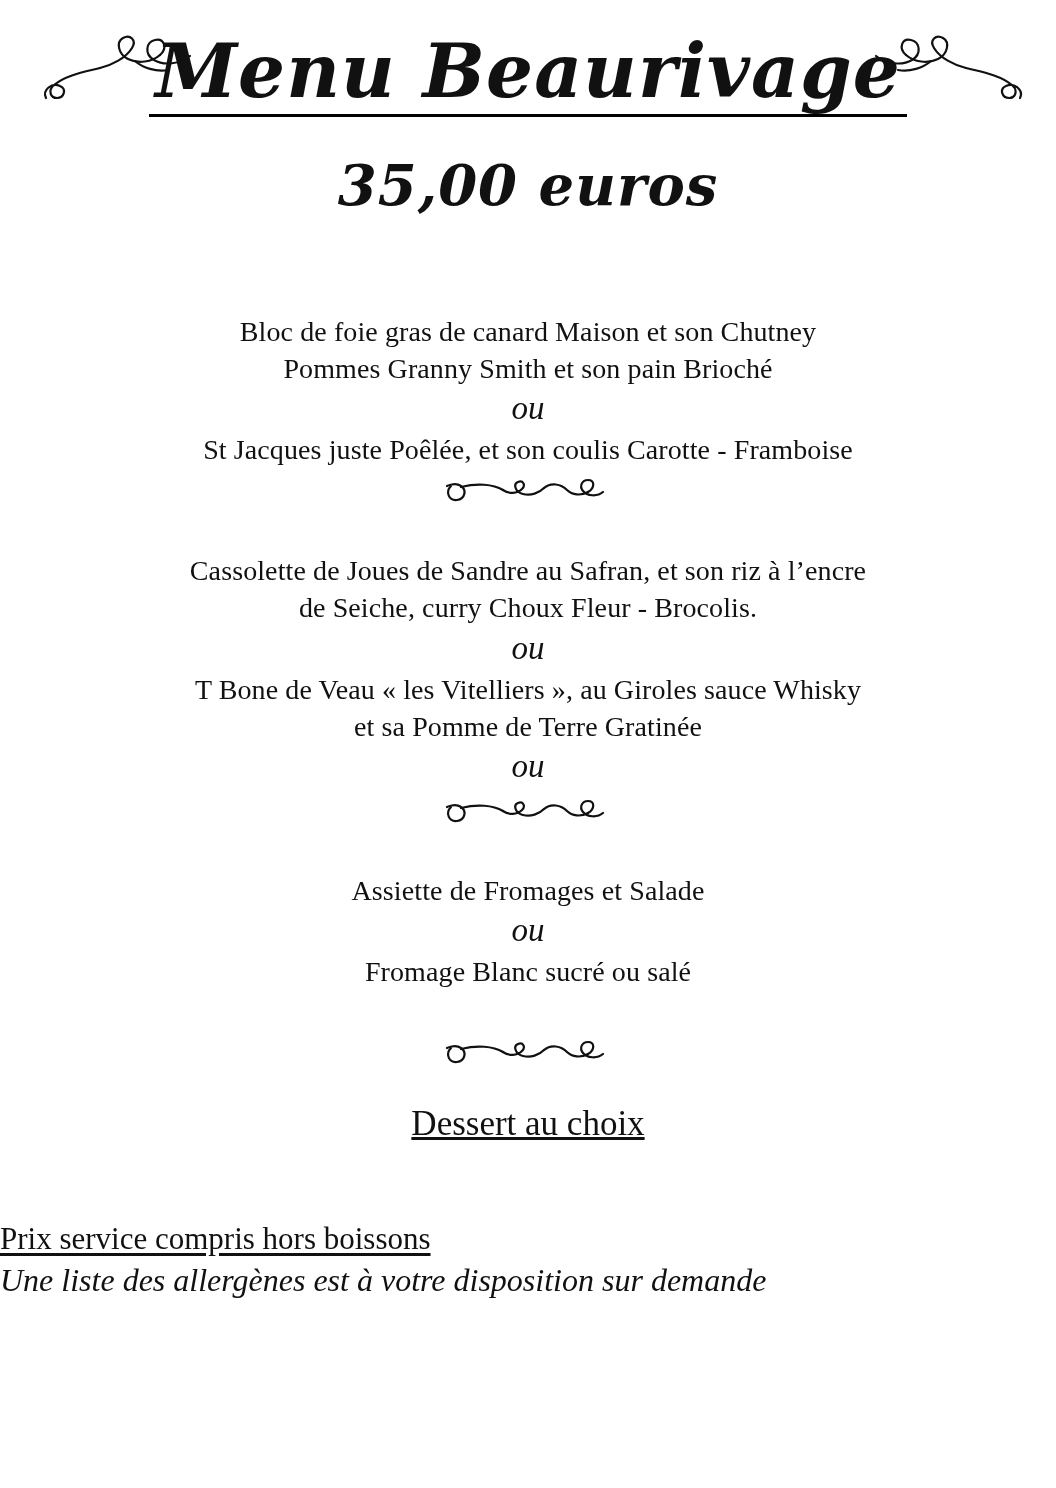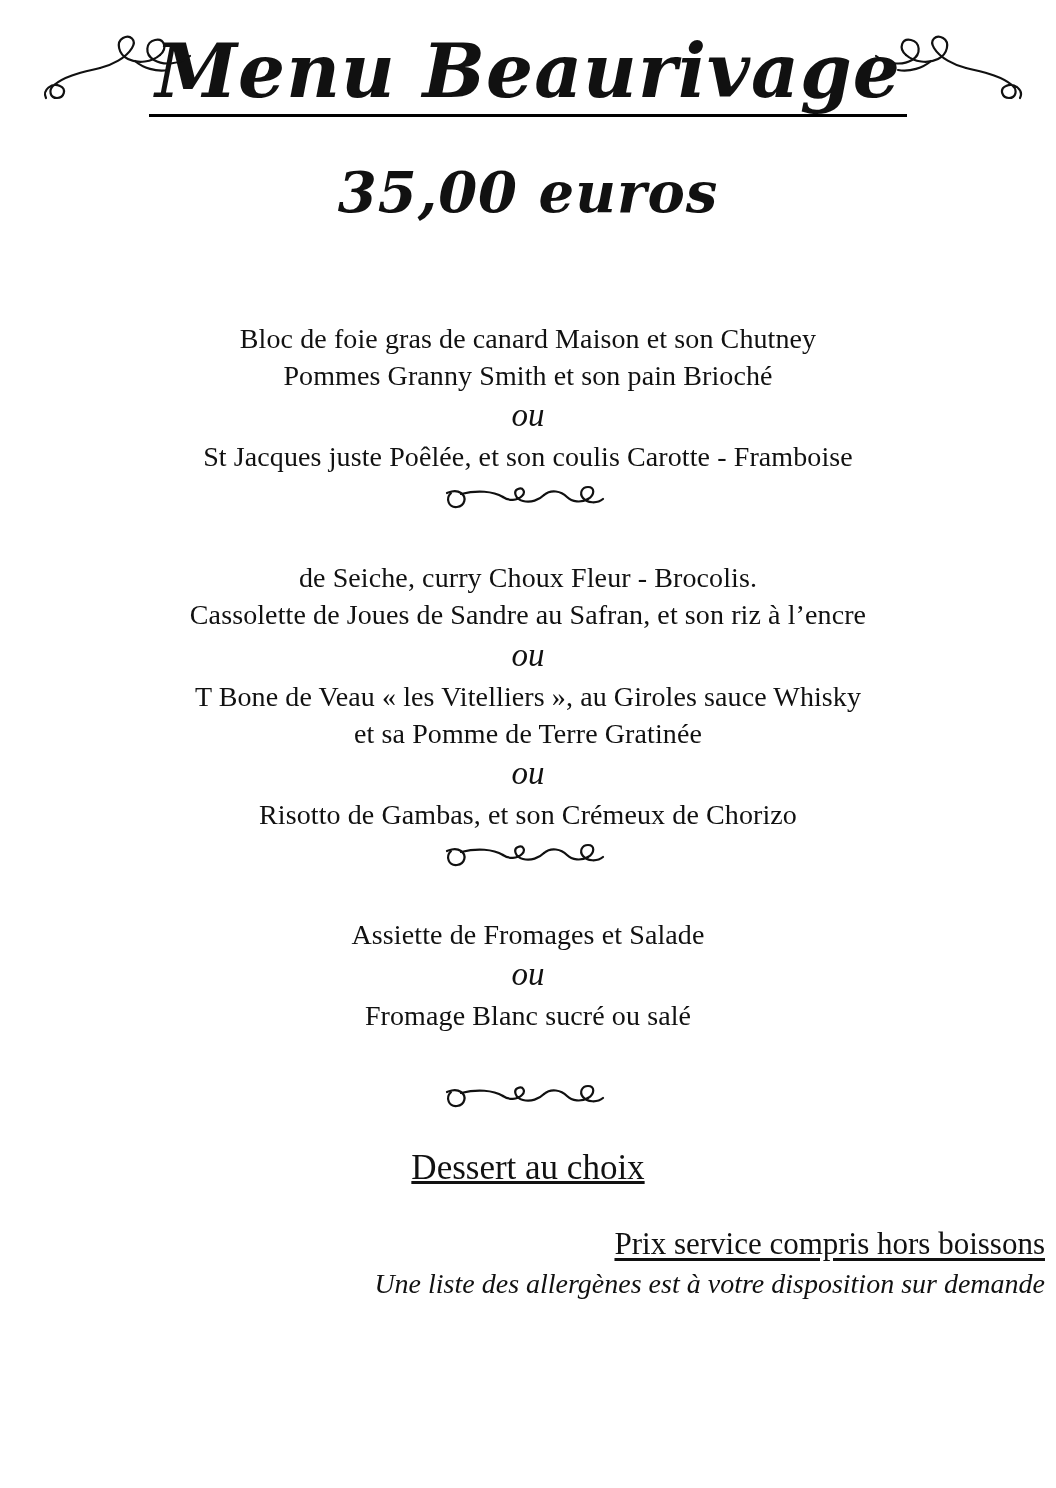--- a/index.html
+++ b/index.html
@@ -53,21 +53,21 @@
   .flourish-left { left: 10px; }
   .flourish-right { right: 0px; }
 
   .price {
     text-align: center;
     font-family: "DejaVu Serif", serif;
     font-style: italic;
     font-weight: 700;
     font-size: 56px;
     line-height: 1.1;
-    margin-top: 22px;
+    margin-top: 15px;
     letter-spacing: 1px;
   }
 
   
   .courses {
     margin-top: 96px;
   }
   .course {
     text-align: center;
   }
@@ -103,33 +103,33 @@
     font-size: 35px;
     margin-top: 30px;
   }
 
   
   .footer {
     position: absolute;
     left: 0;
     right: 11px;
     bottom: 18px;
-    text-align: right;
+    text-align: left;
   }
   .footer-line-1 {
     font-family: "Liberation Serif", serif;
     font-size: 31px;
     text-decoration: underline;
     text-underline-offset: 4px;
     line-height: 1.25;
   }
   .footer-line-2 {
     font-family: "Liberation Serif", serif;
     font-style: italic;
-    font-size: 28px;
+    font-size: 32px;
     line-height: 1.3;
     margin-top: 2px;
   }
 </style>
 </head>
 <body>
 
 <div class="page">
 
   <div class="header">
@@ -172,27 +172,26 @@
         <path d="M18 13 C34 9 50 10 60 16"></path>
         <path d="M60 16 C66 20 74 20 79 15 C83 11 80 6 75 8 C70 10 72 18 80 20 C88 22 96 19 101 14"></path>
         <path d="M101 14 C108 8 118 10 124 16 C129 21 138 22 145 18"></path>
         <path d="M145 18 C152 14 152 6 145 6 C139 6 136 12 140 17 C144 22 154 23 160 18"></path>
       </svg>
     </div>
 
     <div class="gap-lg"></div>
 
     <div class="course">
+      <div class="line">Cassolette de Joues de Sandre au Safran, et son riz à l’encre</div>
       <div class="line">de Seiche, curry Choux Fleur - Brocolis.</div>
-      <div class="line">Cassolette de Joues de Sandre au Safran, et son riz à l’encre</div>
       <div class="line or">ou</div>
       <div class="line">T Bone de Veau « les Vitelliers », au Giroles sauce Whisky</div>
       <div class="line">et sa Pomme de Terre Gratinée</div>
       <div class="line or">ou</div>
-      <div class="line">Risotto de Gambas, et son Crémeux de Chorizo</div>
     </div>
 
     <div class="sep">
       <svg viewBox="0 0 170 34" width="170" height="34" fill="none" stroke="#111" stroke-width="2.2" stroke-linecap="round">
         <path d="M8 12 C2 18 6 27 14 26 C22 25 24 16 18 12 C12 8 4 12 4 12"></path>
         <path d="M18 13 C34 9 50 10 60 16"></path>
         <path d="M60 16 C66 20 74 20 79 15 C83 11 80 6 75 8 C70 10 72 18 80 20 C88 22 96 19 101 14"></path>
         <path d="M101 14 C108 8 118 10 124 16 C129 21 138 22 145 18"></path>
         <path d="M145 18 C152 14 152 6 145 6 C139 6 136 12 140 17 C144 22 154 23 160 18"></path>
       </svg>

